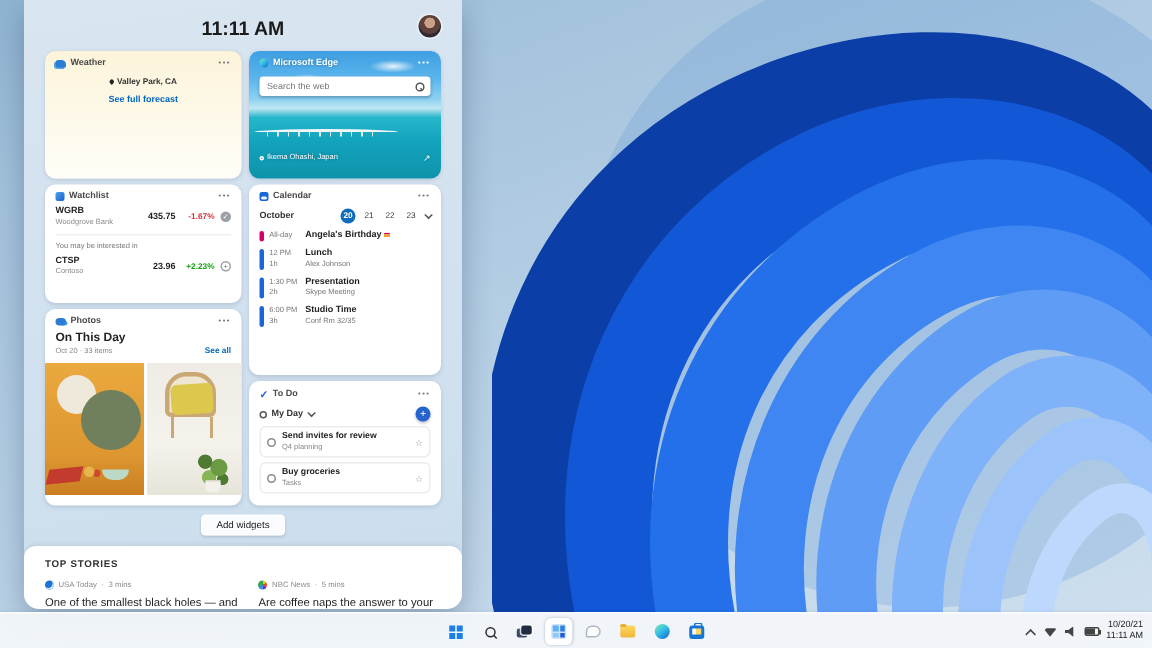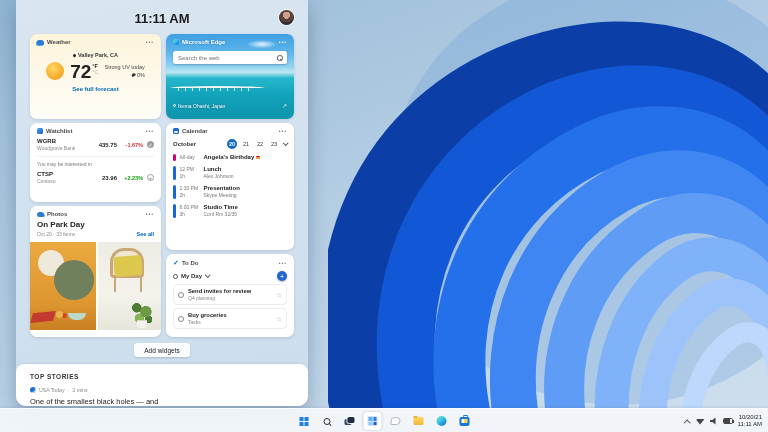--- a/index.html
+++ b/index.html
@@ -215,37 +215,20 @@
 
       <div class="col col-l">
 
         <div class="card weather">
           <div class="card-head">
             <span class="w-icon"></span>
             <span class="card-title">Weather</span>
             <span class="more">•••</span>
           </div>
           <div class="w-loc"><span class="pin"></span><span>Valley Park, CA</span></div>
-          <div class="w-mid">
-            <span class="sun"></span>
-            <span class="temp">
-              <span class="temp-num">72</span>
-              <span class="temp-units">
-                <span class="unit-f">°F</span>
-                <span class="unit-c">°C</span>
-              </span>
-            </span>
-            <span class="w-right">
-              <span class="w-cond">Strong UV today</span>
-              <span class="w-precip">
-                  <span class="drop"></span>
-                  <span>0%</span>
-                </span>
-            </span>
-          </div>
           <div class="w-link">See full forecast</div>
         </div>
 
         <div class="card watchlist">
           <div class="card-head">
             <span class="wl-icon"></span>
             <span class="card-title">Watchlist</span>
             <span class="more">•••</span>
           </div>
           <div class="stock">
@@ -271,21 +254,21 @@
 
         <div class="card photos">
           <div class="photos-inner">
             <div class="card-head">
               <span class="ph-icon"></span>
               <span class="card-title">Photos</span>
               <span class="more">•••</span>
             </div>
             <div class="ph-row">
               <span>
-                <div class="ph-heading">On Park Day</div>
+                <div class="ph-heading">On This Day</div>
                 <div class="ph-sub">Oct 20 · 33 items</div>
               </span>
               <span class="ph-seeall">See all</span>
             </div>
           </div>
           <div class="ph-strip">
             <div class="ph1">
               <span class="c1"></span>
                 <span class="c2"></span>
                 <span class="napkin"></span>
@@ -420,20 +403,29 @@
       <div class="news-label">TOP STORIES</div>
       <div class="stories">
         <div class="story">
           <div class="story-meta">
             <span class="src-logo logo-usat"></span>
             <span>USA Today</span>
             <span>·</span>
             <span>3 mins</span>
           </div>
           <div class="headline">One of the smallest black holes — and</div>
+        </div>
+        <div class="story">
+          <div class="story-meta">
+            <span class="src-logo logo-nbc"></span>
+            <span>NBC News</span>
+            <span>·</span>
+            <span>5 mins</span>
+          </div>
+          <div class="headline">Are coffee naps the answer to your</div>
         </div>
       </div>
     </div>
   </div>
 
   <div class="taskbar">
     <div class="tb-center">
       <div class="tb-btn">
           <span class="ic-win">
             <span></span>

